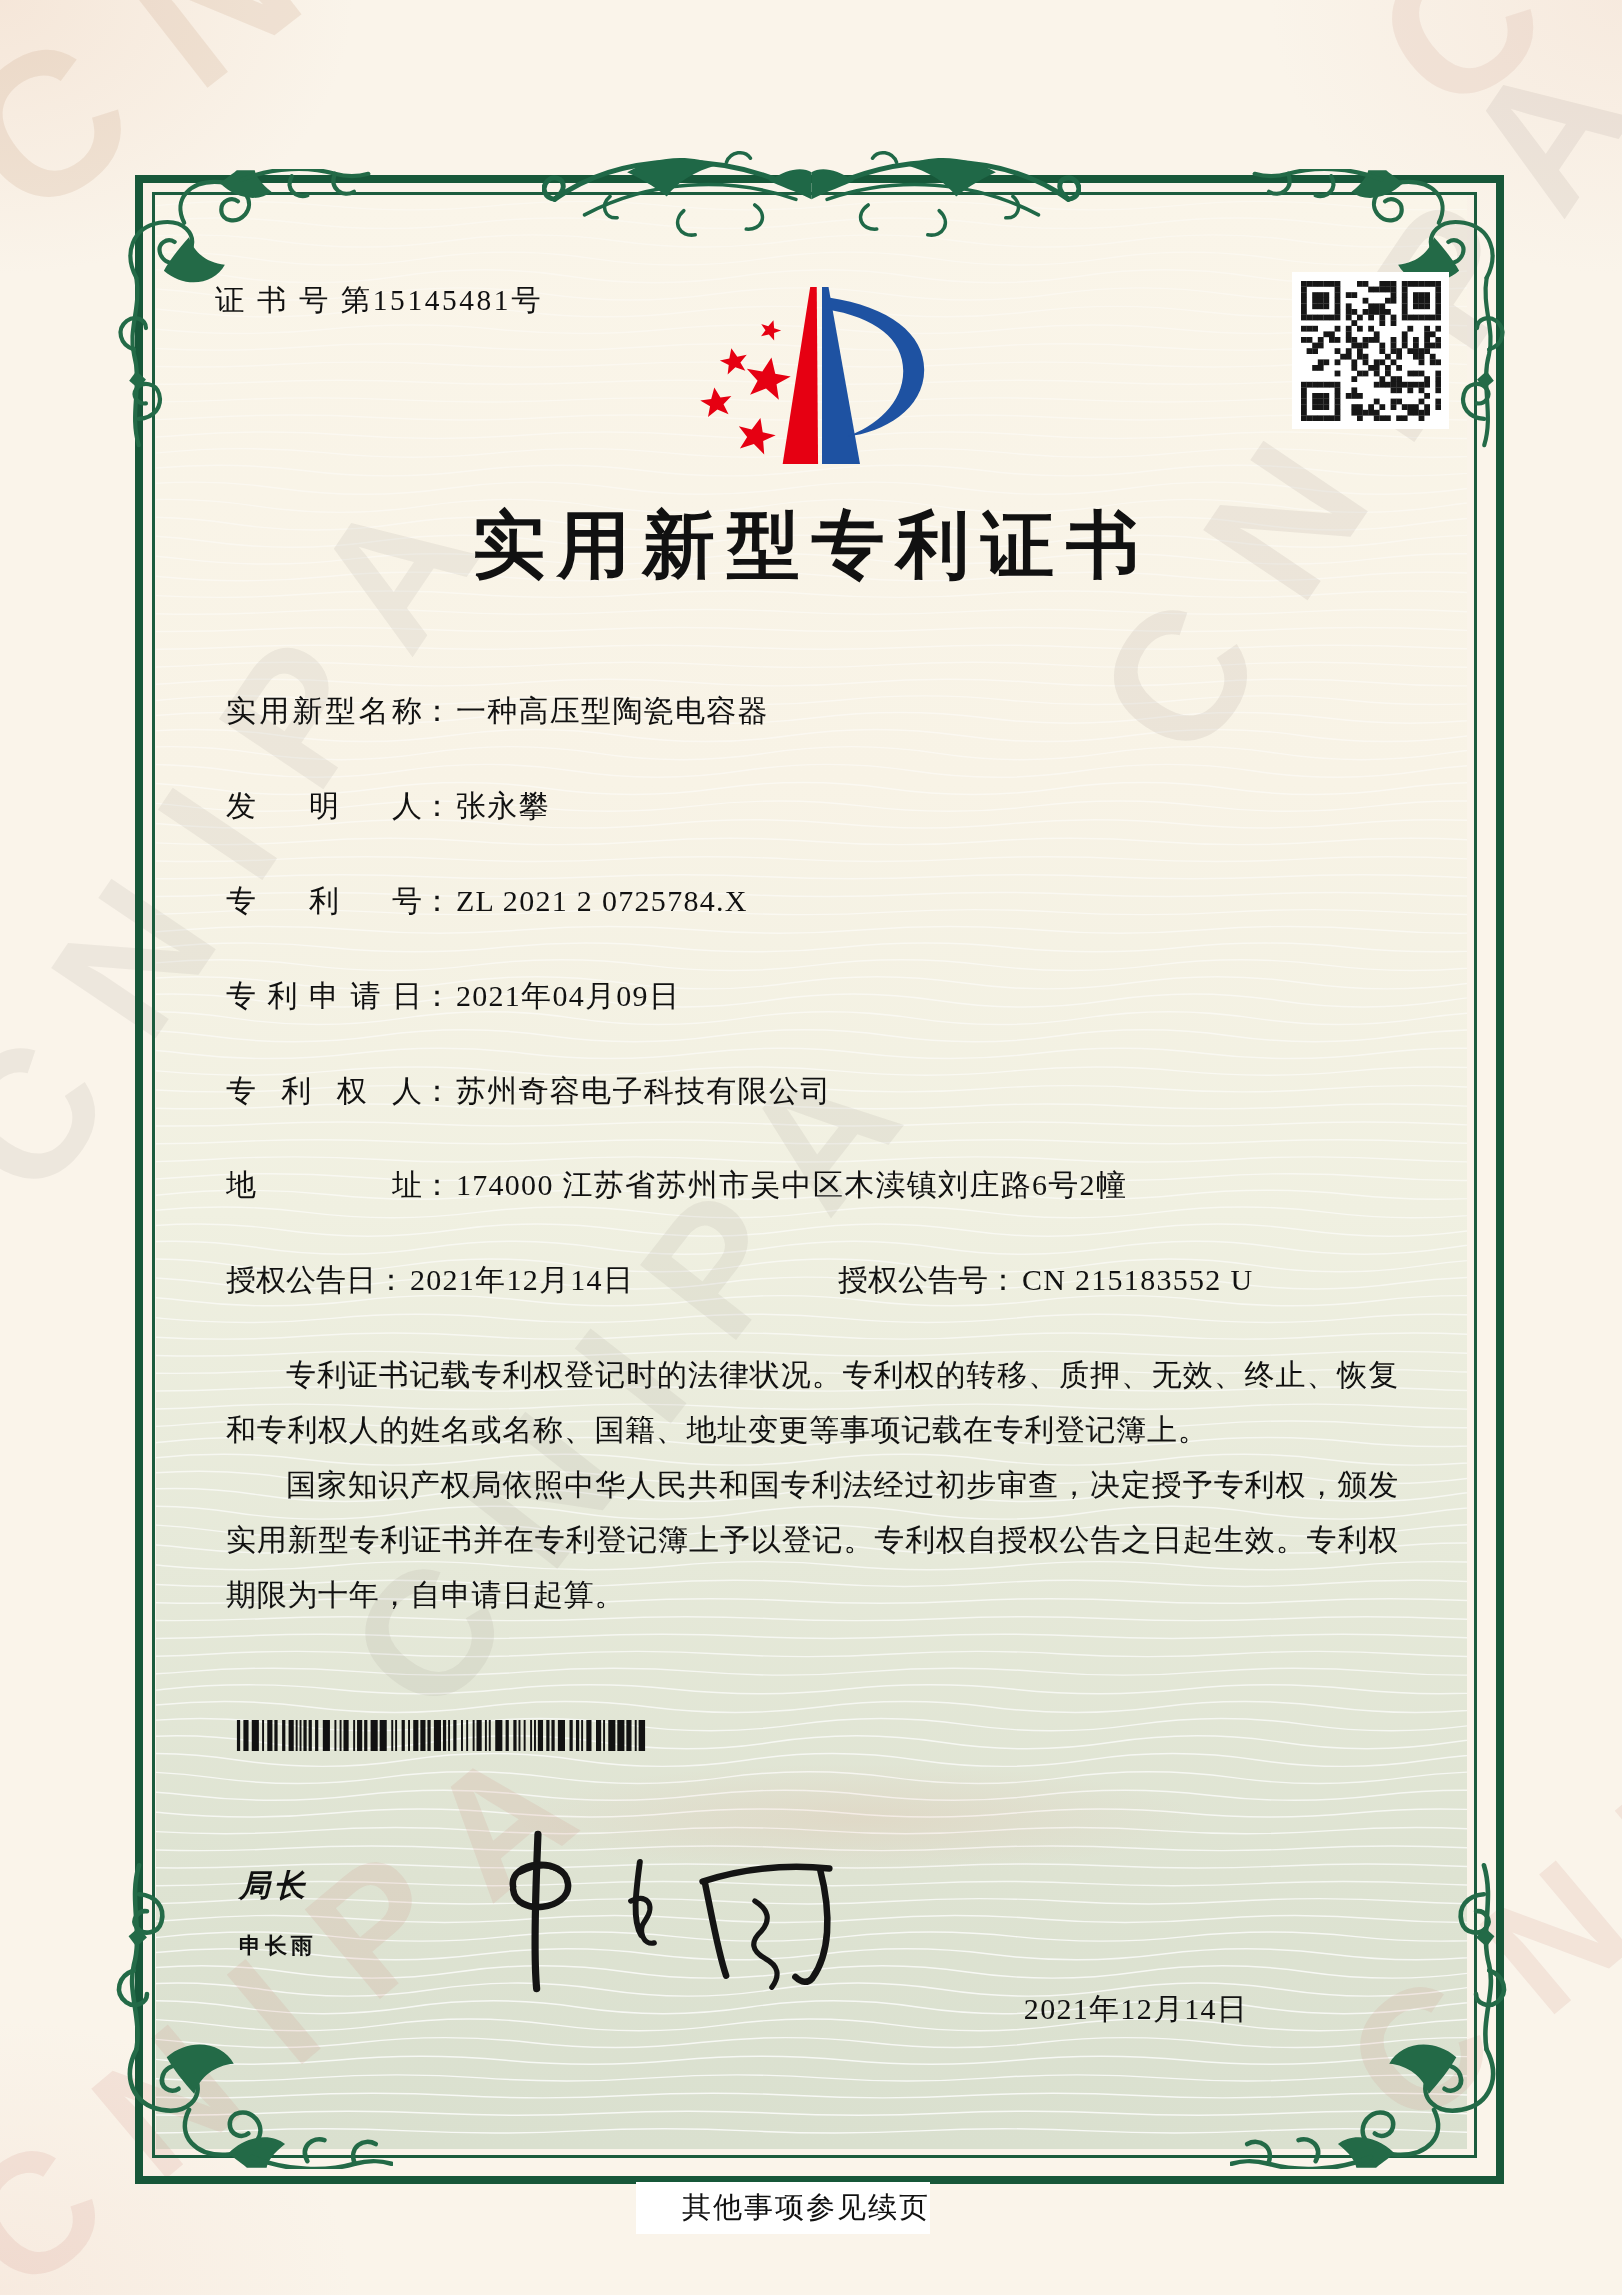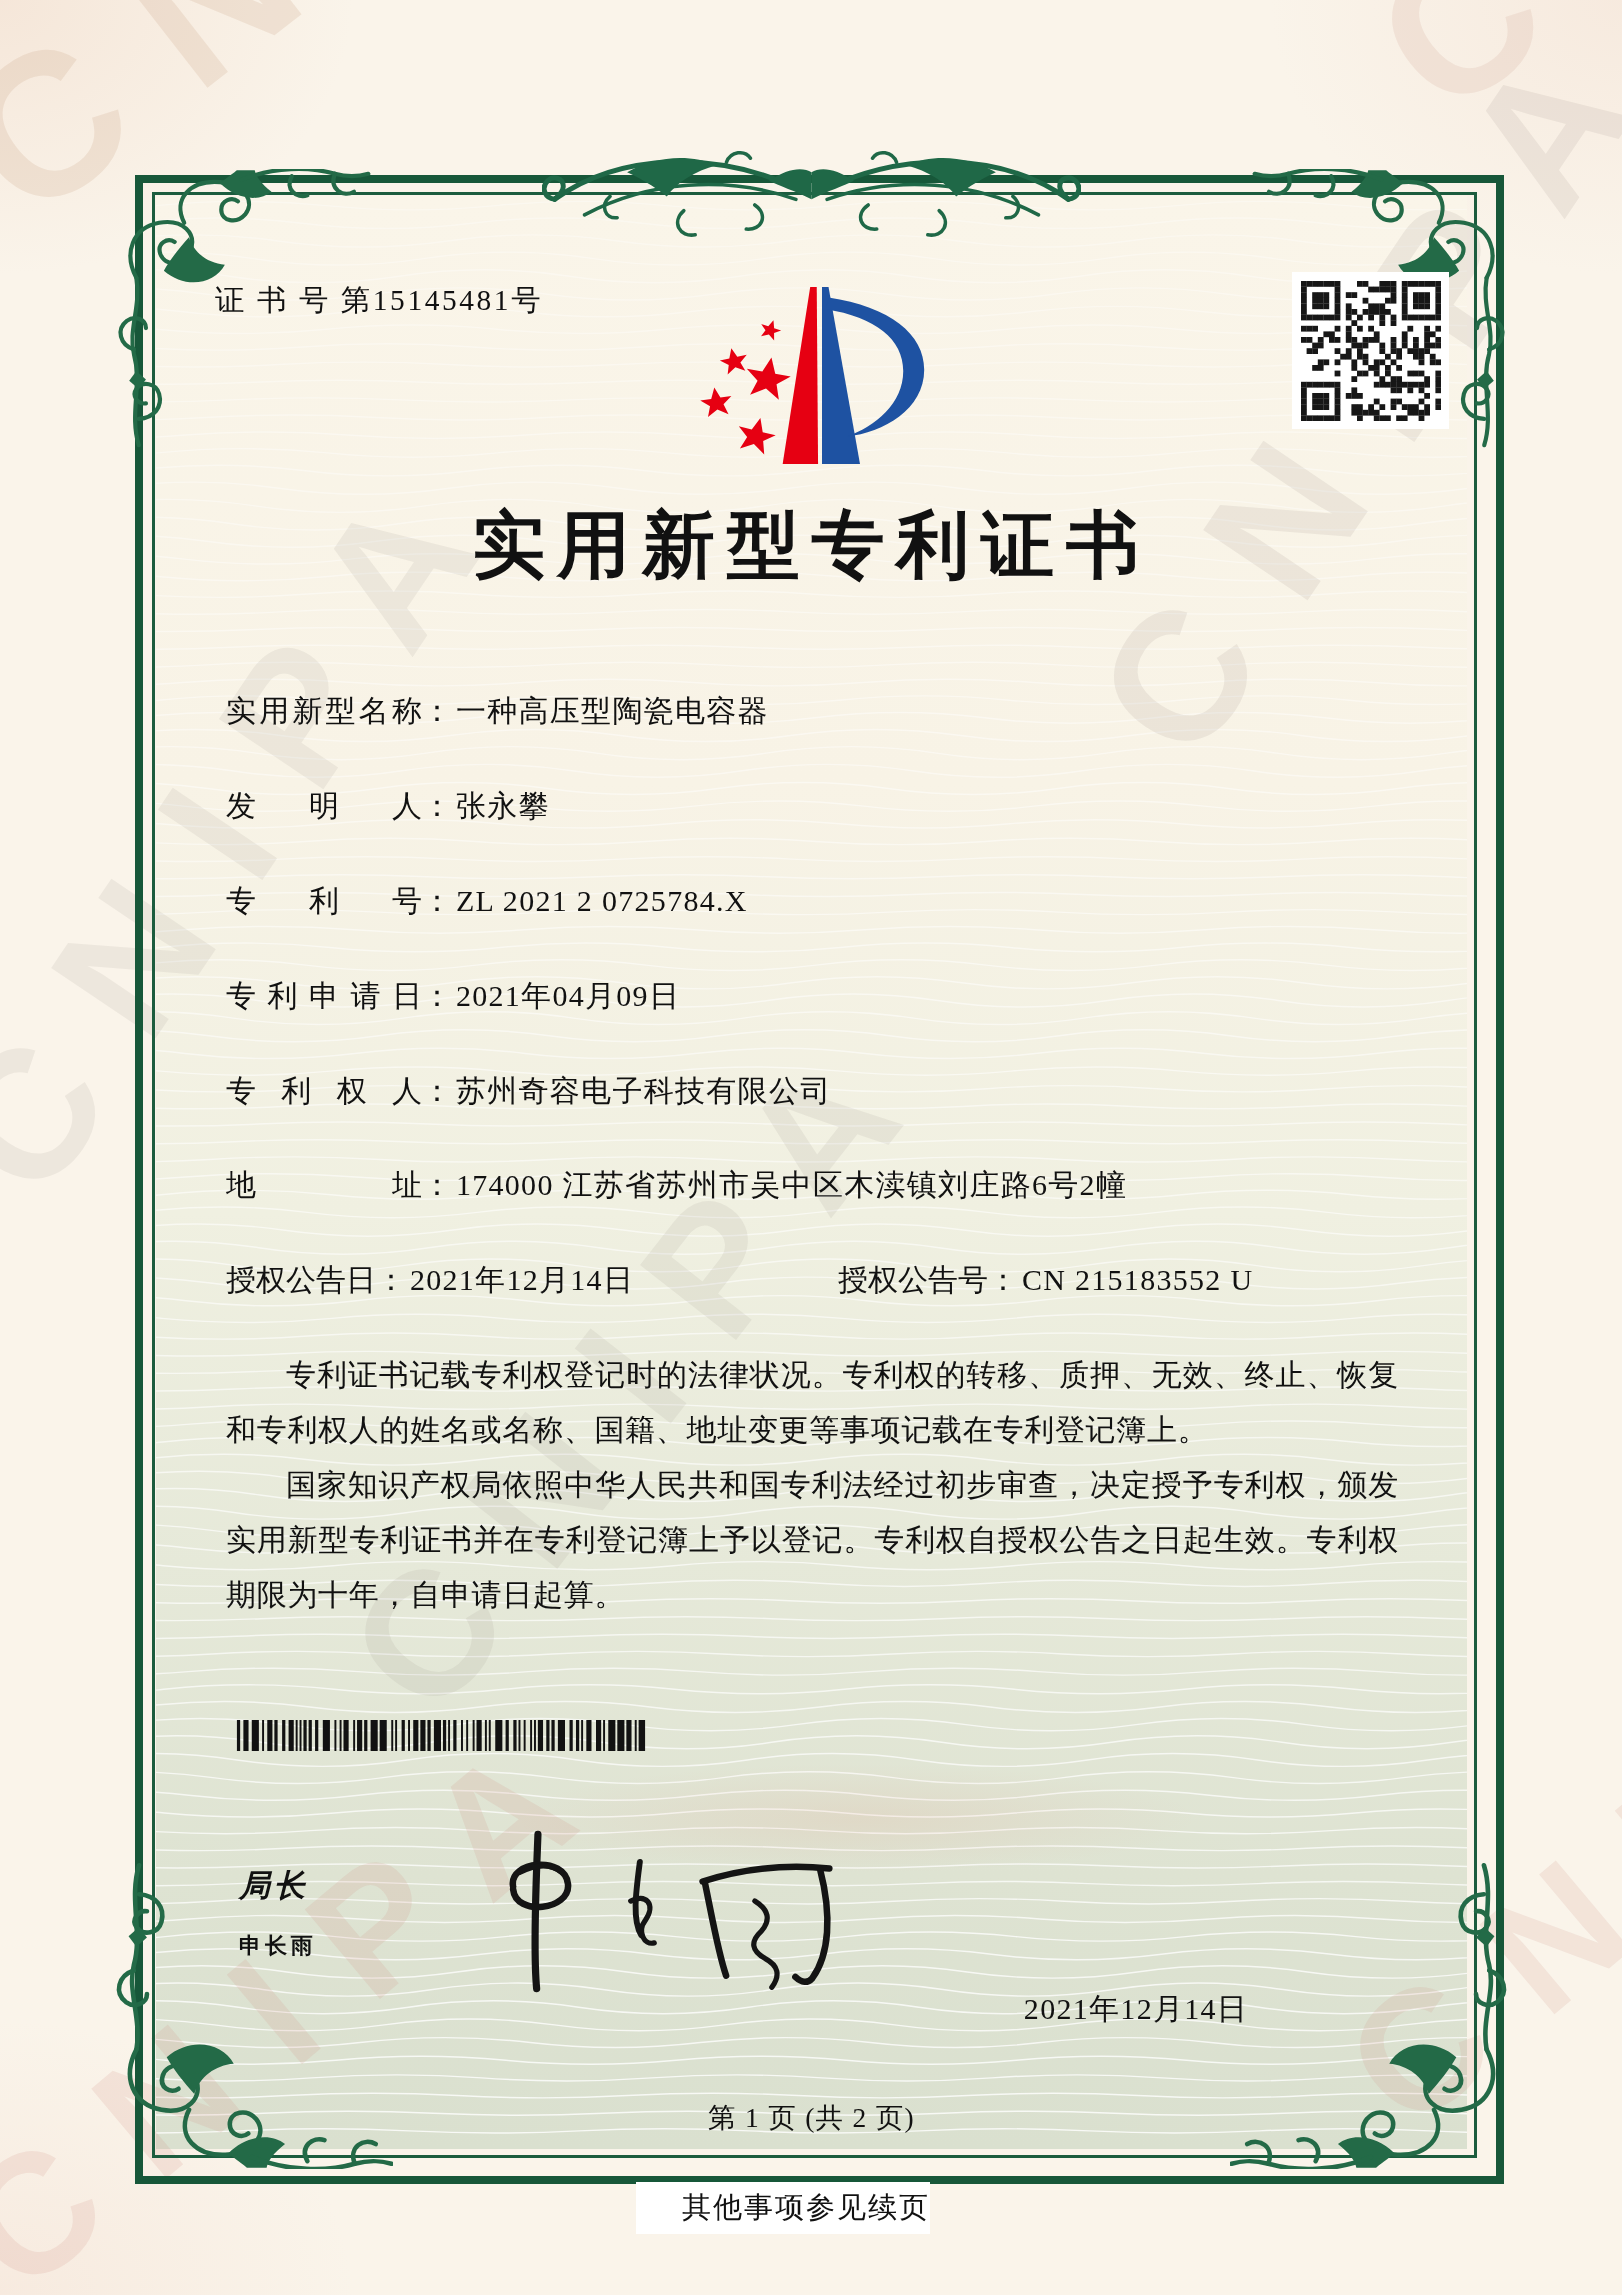--- a/index.html
+++ b/index.html
@@ -662,19 +662,18 @@
       <path stroke-width="9" d="M252,58 C246,104 240,146 254,170"></path>
       <path stroke-width="8" d="M238,118 C260,106 278,122 260,148 C248,164 258,186 274,182"></path>
       <path stroke-width="10" d="M352,92 C362,140 372,198 384,232"></path>
       <path stroke-width="10" d="M348,88 Q440,58 542,68"></path>
       <path stroke-width="10" d="M528,70 C546,140 542,200 516,236 Q505,248 490,234"></path>
       <path stroke-width="8" d="M428,118 q32,20 10,46 q-26,24 6,42 q30,16 10,44"></path>
     </g>
   </svg>
 
   <div class="txt issue-date">2021年12月14日</div>
-  <div class="txt page-num">第 1 页 (共 2 页)</div>
   <div class="footer-strip">
     <span>其他事项参见续页</span>
   </div>
 
 </div>
 
 
 </body></html>

